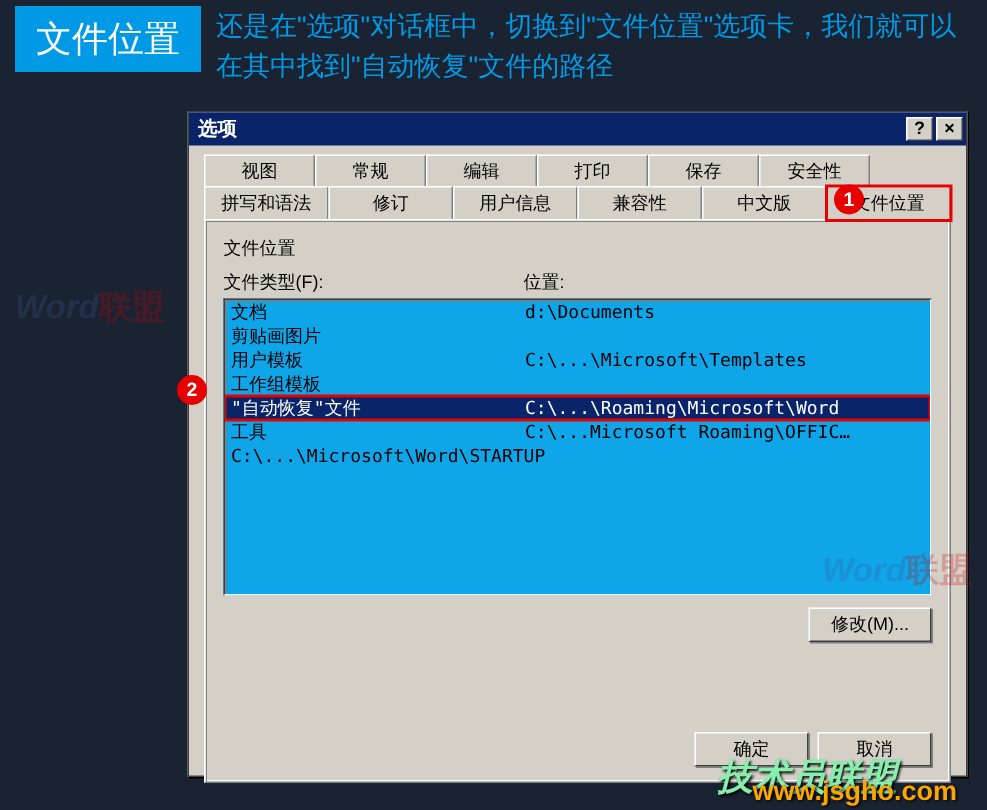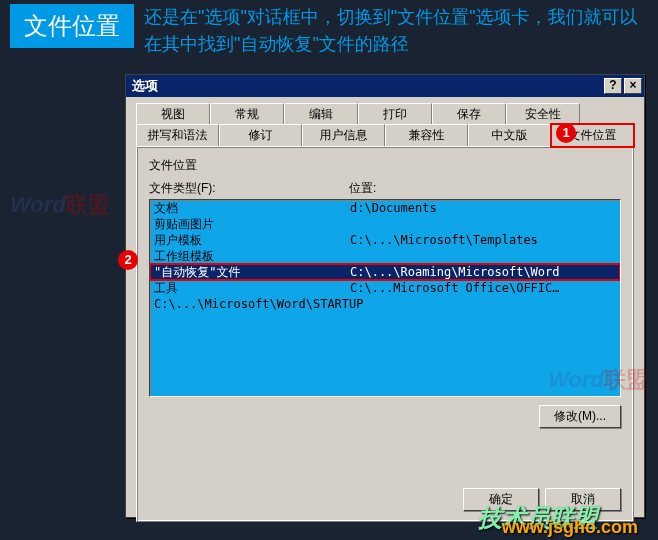--- a/index.html
+++ b/index.html
@@ -276,21 +276,21 @@
           <div class="list-row">
               <span class="c1">工作组模板</span>
               <span class="c2"></span>
             </div>
           <div class="list-row selected">
               <span class="c1">"自动恢复"文件</span>
               <span class="c2">C:\...\Roaming\Microsoft\Word</span>
             </div>
           <div class="list-row">
               <span class="c1">工具</span>
-              <span class="c2">C:\...Microsoft Office\OFFIC…</span>
+              <span class="c2">C:\...Microsoft Roaming\OFFIC…</span>
             </div>
           <div class="list-row">
               <span class="c2">C:\...\Microsoft\Word\STARTUP</span>
             </div>
         </div>
         <div class="modify-btn-row">
           <button class="btn">修改(M)...</button>
         </div>
         <div class="dialog-footer">
           <button class="btn">确定</button>

